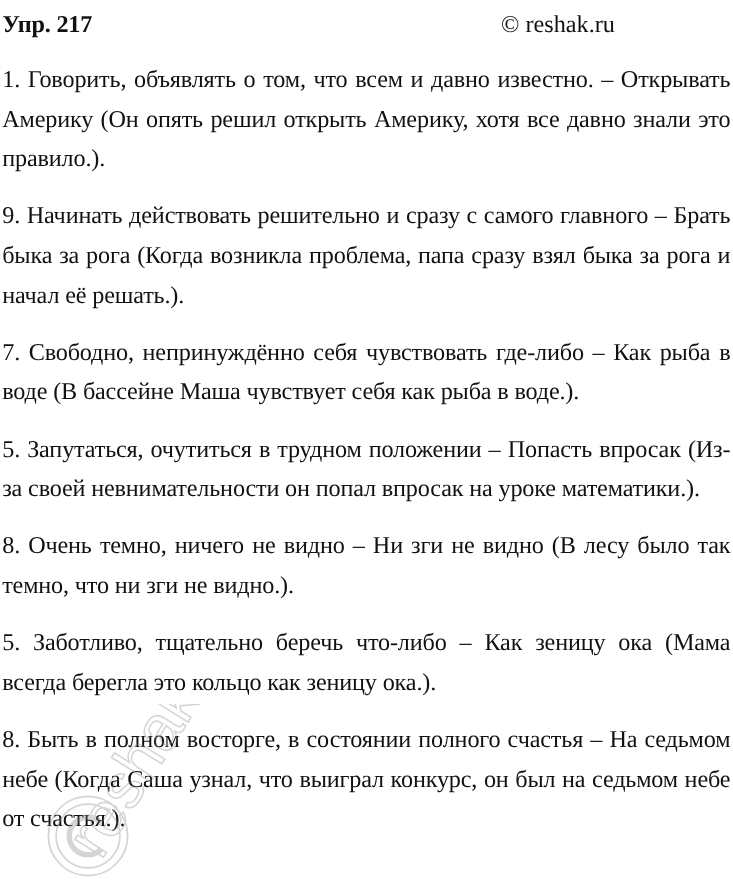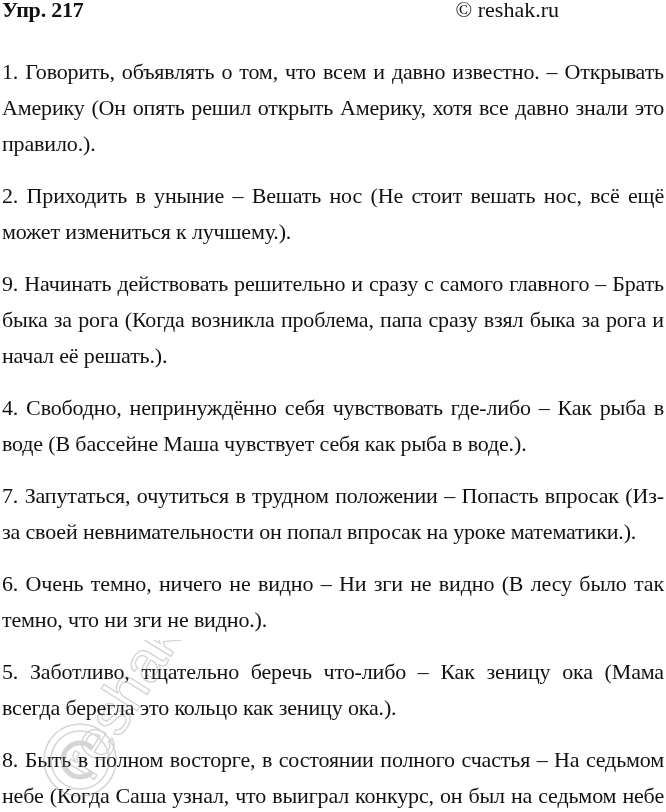--- a/index.html
+++ b/index.html
@@ -1,21 +1,21 @@
 <!DOCTYPE html>
 <html><head>
 <meta charset="utf-8">
 <style>
   html, body { margin: 0; padding: 0; background: #ffffff; }
   body {
     width: 666px; height: 812px; overflow: hidden; position: relative;
     font-family: "Liberation Serif", serif; color: #111111;
   }
   .header {
-    position: absolute; left: 0; top: 0; width: 561px; height: 30px;
+    position: absolute; left: 0; top: 12px; width: 561px; height: 30px;
   }
   .ex-title {
     position: absolute; left: 2px; top: -3px;
     font-size: 22px; font-weight: bold; letter-spacing: -0.2px;
   }
   .source {
     position: absolute; right: 2px; top: -3px;
     font-size: 22px;
   }
   .content {
@@ -35,25 +35,24 @@
 </head>
 <body>
 
 <div class="header">
   <div class="ex-title">Упр. 217</div>
   <div class="source">© reshak.ru</div>
 </div>
 
 <div class="content">
   <p class="para">1. Говорить, объявлять о том, что всем и давно известно. – Открывать Америку (Он опять решил открыть Америку, хотя все давно знали это правило.).</p>
-  <p class="para">2. Приходить в уныние – Вешать нос (Не стоит вешать нос, всё ещё может измениться к лучшему.).</p>
   <p class="para">9. Начинать действовать решительно и сразу с самого главного – Брать быка за рога (Когда возникла проблема, папа сразу взял быка за рога и начал её решать.).</p>
-  <p class="para">4. Свободно, непринуждённо себя чувствовать где-либо – Как рыба в воде (В бассейне Маша чувствует себя как рыба в воде.).</p>
-  <p class="para">7. Запутаться, очутиться в трудном положении – Попасть впросак (Из-за своей невнимательности он попал впросак на уроке математики.).</p>
-  <p class="para">6. Очень темно, ничего не видно – Ни зги не видно (В лесу было так темно, что ни зги не видно.).</p>
+  <p class="para">7. Свободно, непринуждённо себя чувствовать где-либо – Как рыба в воде (В бассейне Маша чувствует себя как рыба в воде.).</p>
+  <p class="para">5. Запутаться, очутиться в трудном положении – Попасть впросак (Из-за своей невнимательности он попал впросак на уроке математики.).</p>
+  <p class="para">8. Очень темно, ничего не видно – Ни зги не видно (В лесу было так темно, что ни зги не видно.).</p>
   <p class="para">5. Заботливо, тщательно беречь что-либо – Как зеницу ока (Мама всегда берегла это кольцо как зеницу ока.).</p>
   <p class="para">8. Быть в полном восторге, в состоянии полного счастья – На седьмом небе (Когда Саша узнал, что выиграл конкурс, он был на седьмом небе от счастья.).</p>
 </div>
 
 <svg class="watermark" viewBox="0 0 230 170">
   <g transform="rotate(-58 90 95)" fill="none" stroke="#888888" stroke-width="1.4">
     <text x="40" y="105" font-size="58" font-family="Liberation Sans, sans-serif" stroke="#888" fill="none">reshak.ru</text>
   </g>
   <g fill="none" stroke="#888888" stroke-width="1.6">
     <circle cx="60" cy="120" r="36"></circle>

